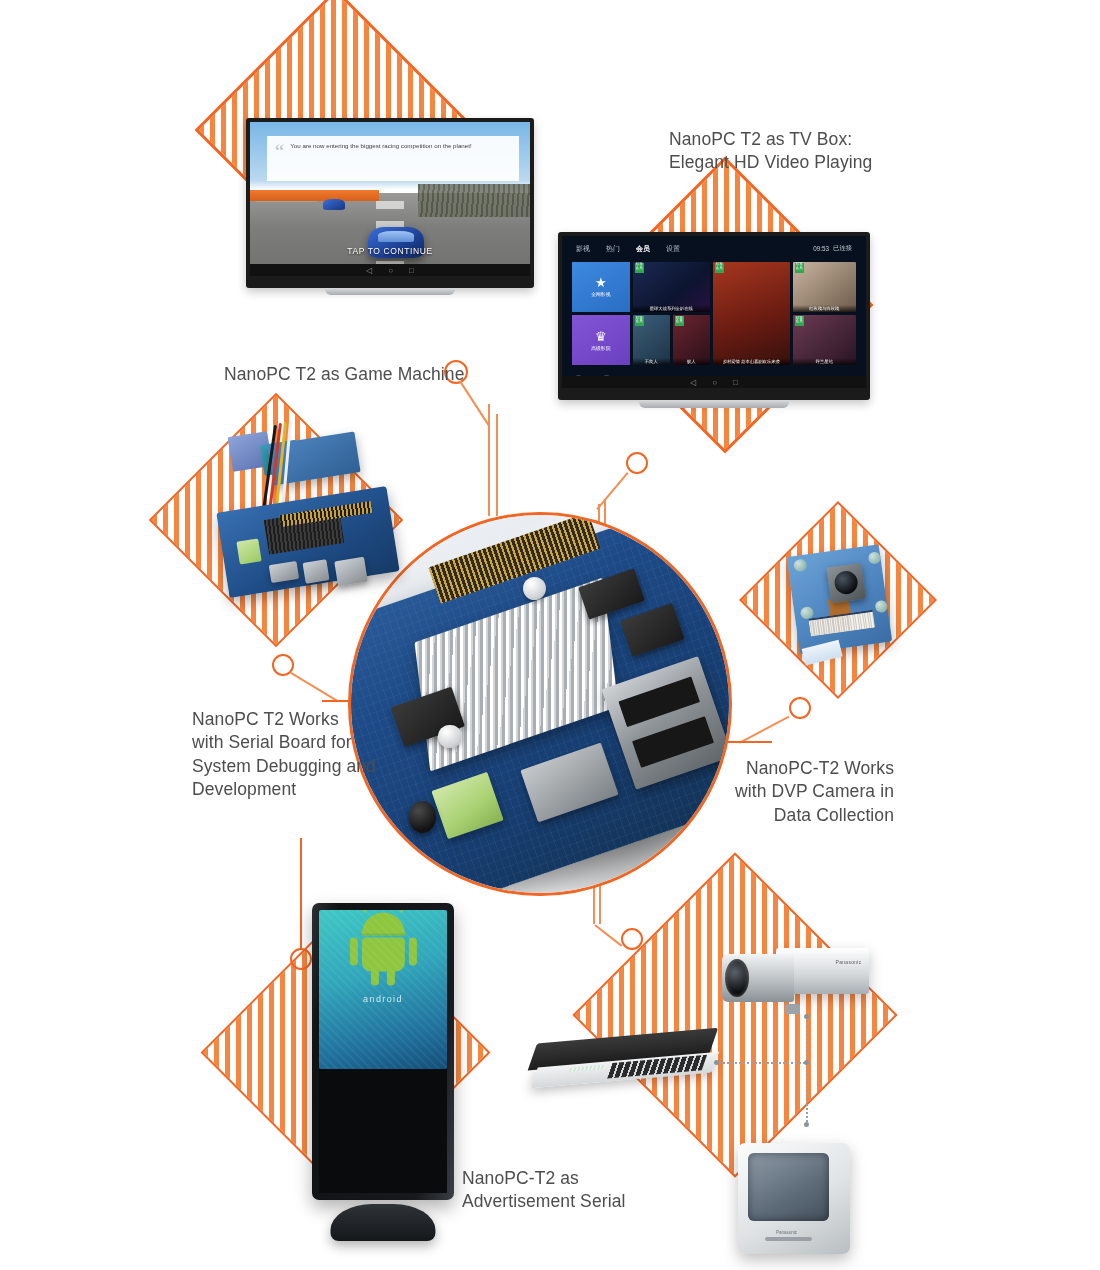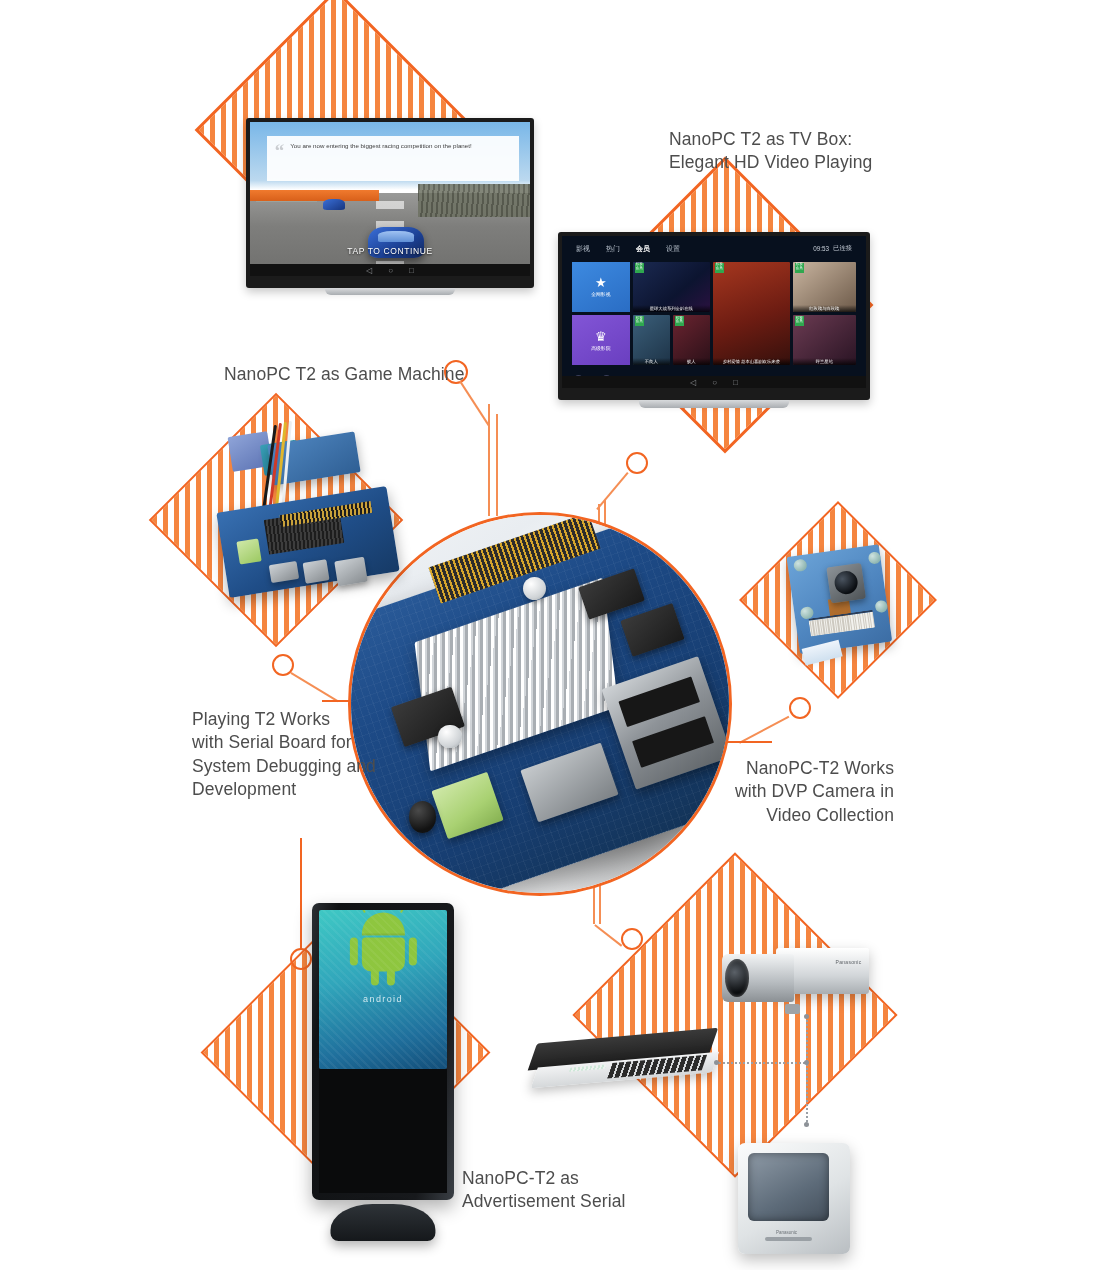--- a/index.html
+++ b/index.html
@@ -728,26 +728,26 @@
   <div class="dotnode" style="left:714px; top:1060px;"></div>
   <div class="dotnode" style="left:804px; top:1060px;"></div>
   <div class="dotnode" style="left:804px; top:1014px;"></div>
   <div class="dotnode" style="left:804px; top:1122px;"></div>
 
   <div class="caption" style="left:669px; top:128px; width:300px;">NanoPC T2 as TV Box:
 Elegant HD Video Playing</div>
 
   <div class="caption" style="left:215px; top:363px; width:260px;margin-left:9px;">NanoPC T2 as Game Machine</div>
 
-  <div class="caption" style="left:192px; top:708px; width:200px;">Playing T2 Works
+  <div class="caption" style="left:192px; top:708px; width:200px;">NanoPC T2 Works
 with Serial Board for
 System Debugging and
 Development</div>
 
   <div class="caption right" style="left:705px; top:757px; width:189px;">NanoPC-T2 Works
 with DVP Camera in
-Video Collection</div>
+Data Collection</div>
 
 
   <div class="caption" style="left:462px; top:1167px; width:230px;">NanoPC-T2 as
 Advertisement Serial</div>
 
 </div>
 
 </body></html>

